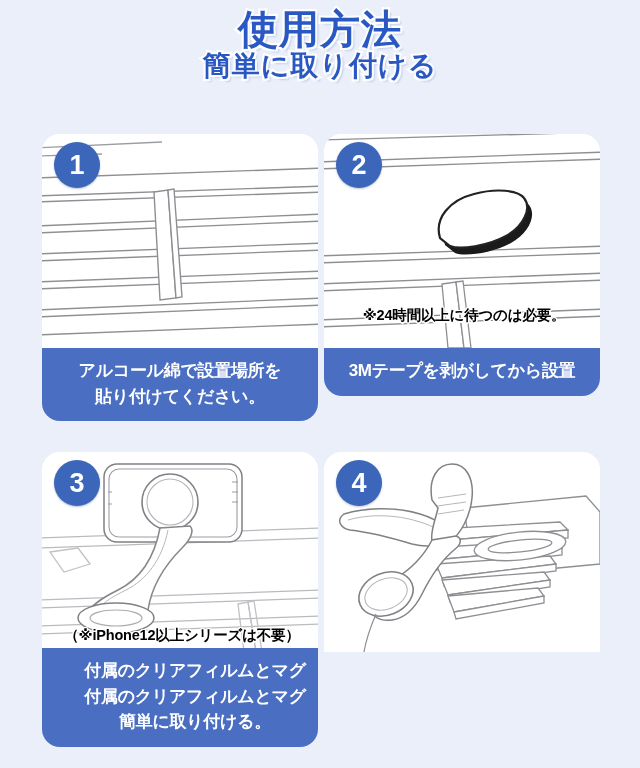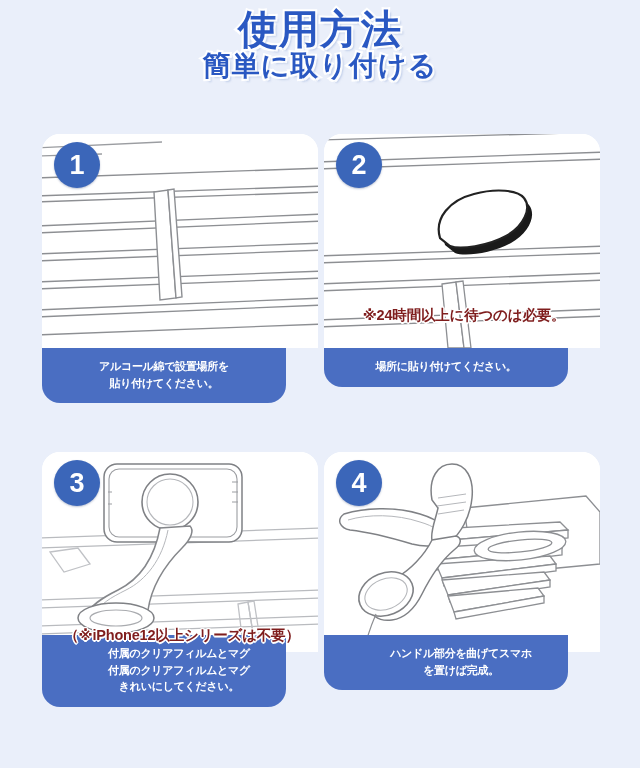--- a/index.html
+++ b/index.html
@@ -87,51 +87,51 @@
     z-index: 5;
     box-shadow: 0 1px 2px rgba(60,80,130,0.35);
   }
 
   
   .note {
     position: absolute;
     left: 4px;
     width: 272px;
     text-align: center;
-    color: #7f1d1d;
+    color: #000000;
     font-size: 14.5px;
     font-weight: bold;
     letter-spacing: -0.2px;
     z-index: 6;
     white-space: nowrap;
     text-shadow:
       1.5px 0 0 #fff, -1.5px 0 0 #fff, 0 1.5px 0 #fff, 0 -1.5px 0 #fff,
       1px 1px 0 #fff, -1px 1px 0 #fff, 1px -1px 0 #fff, -1px -1px 0 #fff;
   }
   .note-2 { top: 172px; }
   .note-3 { top: 174px; }
 
   
   .caption {
     position: absolute;
     left: 0;
-    width: 244px;
+    width: 276px;
     background: #4a6ec2;
     color: #ffffff;
     border-radius: 0 0 18px 18px;
     text-align: center;
-    font-size: 11px;
+    font-size: 17px;
     font-weight: bold;
     line-height: 1.5;
     padding: 10px 6px 12px;
     box-sizing: border-box;
     letter-spacing: -0.3px;
   }
   .panel-1 .caption, .panel-2 .caption { top: 214px; }
-  .panel-3 .caption, .panel-4 .caption { top: 183px; padding-left: 36px; }
+  .panel-3 .caption, .panel-4 .caption { top: 196px; padding-left: 36px; }
   .caption span { display: block; }
 </style>
 </head>
 <body>
 
 <div class="title-block">
   <div class="title-line title-line-1">使用方法</div>
   <div class="title-line title-line-2">簡単に取り付ける</div>
 </div>
 
@@ -194,21 +194,21 @@
         </g>
         <path d="M116 104 C110 84 126 66 150 60 C172 54 194 56 200 64
                  C208 74 200 92 182 102 C164 112 136 116 126 112 Z" fill="#1a1a1a" transform="translate(5,7)"></path>
         <path d="M116 104 C110 84 126 66 150 60 C172 54 194 56 200 64
                  C208 74 200 92 182 102 C164 112 136 116 126 112 Z" fill="#ffffff" stroke="#222222" stroke-width="2.2"></path>
       </svg>
     </div>
     <div class="badge">2</div>
     <div class="note note-2">※24時間以上に待つのは必要。</div>
     <div class="caption">
-      <span>場所に貼り付けてください。</span>
+      <span>3Mテープを剥がしてから設置</span>
     </div>
   </div>
 
   <div class="panel panel-3">
     <div class="panel-art">
       <svg width="276" height="200" viewBox="0 0 276 200">
         <rect x="0" y="0" width="276" height="200" fill="#ffffff"></rect>
         <g stroke="#b9bbbf" stroke-width="1.3" fill="none">
           <path d="M-6 86 L282 76"></path>
           <path d="M-6 96 L282 86"></path>
@@ -242,21 +242,21 @@
         </g>
         <ellipse cx="74" cy="166" rx="38" ry="15" fill="#ffffff" stroke="#7f8185" stroke-width="1.5"></ellipse>
         <ellipse cx="74" cy="166" rx="26" ry="8" fill="#ffffff" stroke="#a9abaf" stroke-width="1.2"></ellipse>
       </svg>
     </div>
     <div class="badge">3</div>
     <div class="note note-3">（※iPhone12以上シリーズは不要）</div>
     <div class="caption">
       <span>付属のクリアフィルムとマグ</span>
       <span>付属のクリアフィルムとマグ</span>
-      <span>きれいにしてください。</span>
+      <span>簡単に取り付ける。</span>
     </div>
   </div>
 
   <div class="panel panel-4">
     <div class="panel-art">
       <svg width="276" height="200" viewBox="0 0 276 200">
         <rect x="0" y="0" width="276" height="200" fill="#ffffff"></rect>
         <g stroke="#8d8f93" stroke-width="1.3" fill="#ffffff">
           <path d="M140 56 L262 44 L276 60 L276 112 L150 124 Z"></path>
         </g>
@@ -296,19 +296,15 @@
         <ellipse cx="62" cy="142" rx="22" ry="15" fill="#ffffff" stroke="#b5b7bb" stroke-width="1.1" transform="rotate(-22 62 142)"></ellipse>
         <g stroke="#8d8f93" stroke-width="1.3" fill="#ffffff">
           <ellipse cx="196" cy="94" rx="46" ry="14" transform="rotate(-6 196 94)"></ellipse>
           <ellipse cx="196" cy="94" rx="32" ry="6" transform="rotate(-6 196 94)"></ellipse>
         </g>
         <path d="M52 162 C46 176 42 188 40 200" stroke="#8d8f93" stroke-width="1.2" fill="none"></path>
       </svg>
     </div>
     <div class="badge">4</div>
 
-    <div class="caption">
-      <span>ハンドル部分を曲げてスマホ</span>
-      <span>を置けば完成。</span>
-    </div>
   </div>
 
 </div>
 
 </body></html>

